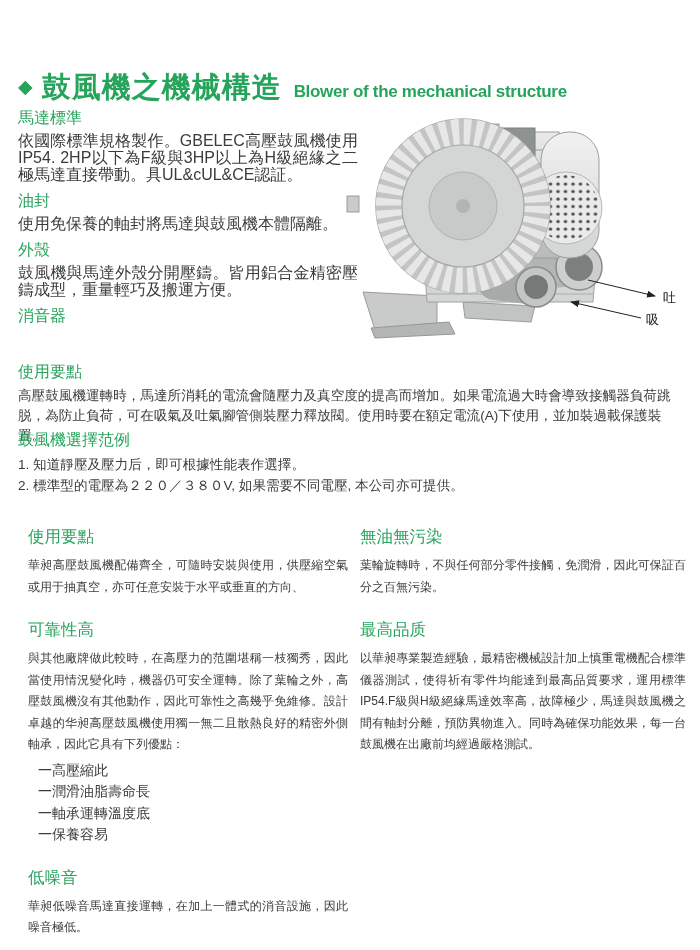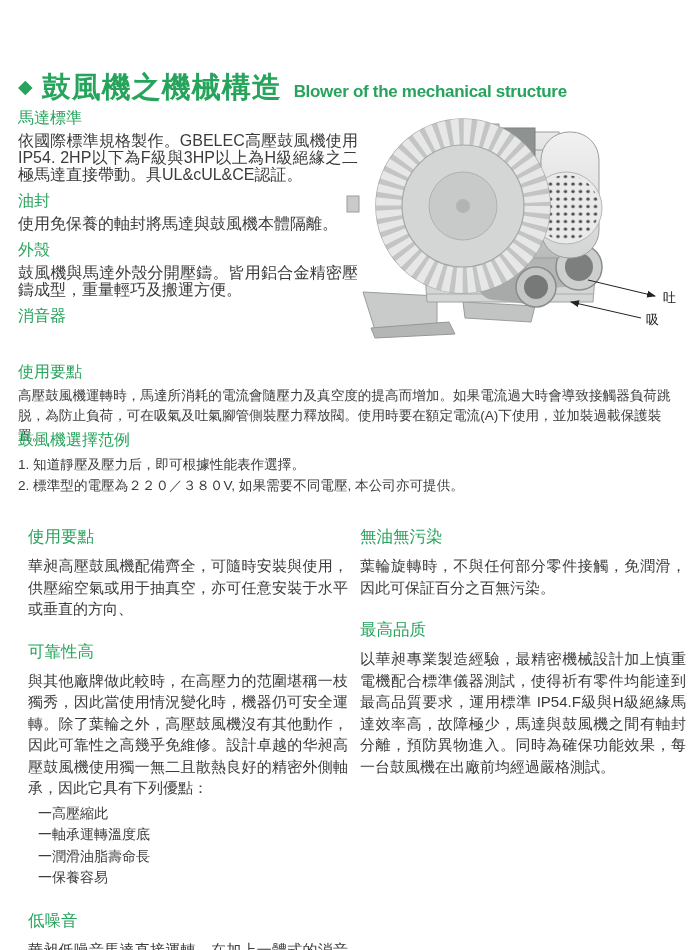--- a/index.html
+++ b/index.html
@@ -29,21 +29,21 @@
 
   
   .figure { position:absolute; left:345px; top:106px; width:350px; height:245px; }
 
   
   .feat-left  { position:absolute; left:28px;  top:526px; width:320px; }
   .feat-right { position:absolute; left:360px; top:526px; width:326px; }
   .feat-block { margin-bottom:0; }
   .feat-block .g-head { font-size:16.5px; margin:21px 0 7px 0; }
   .feat-block:first-child .g-head { margin-top:0; }
-  .feat-block p { font-size:15px; line-height:21.5px; text-align:justify; }
+  .feat-block p { font-size:12px; line-height:21.5px; text-align:justify; }
   .dash-list { margin:4px 0 0 10px; }
   .dash-list div { font-size:14px; line-height:21.5px; }
 
   svg text { font-family:"Liberation Sans", sans-serif; }
 </style>
 </head>
 <body>
 
 <div class="page">
 
@@ -173,22 +173,22 @@
   <div class="feat-left">
     <div class="feat-block">
       <div class="g-head">使用要點</div>
       <p>華昶高壓鼓風機配備齊全，可隨時安裝與使用，供壓縮空氣或用于抽真空，亦可任意安裝于水平或垂直的方向、</p>
     </div>
     <div class="feat-block">
       <div class="g-head">可靠性高</div>
       <p>與其他廠牌做此較時，在高壓力的范圍堪稱一枝獨秀，因此當使用情況變化時，機器仍可安全運轉。除了葉輪之外，高壓鼓風機沒有其他動作，因此可靠性之高幾乎免維修。設計卓越的华昶高壓鼓風機使用獨一無二且散熱良好的精密外側軸承，因此它具有下列優點：</p>
       <div class="dash-list">
         <div>一高壓縮此</div>
+        <div>一潤滑油脂壽命長</div>
         <div>一軸承運轉溫度底</div>
-        <div>一潤滑油脂壽命長</div>
         <div>一保養容易</div>
       </div>
     </div>
     <div class="feat-block">
       <div class="g-head">低噪音</div>
       <p>華昶低噪音馬達直接運轉，在加上一體式的消音設施，因此噪音極低。</p>
     </div>
   </div>
 
   <div class="feat-right">

